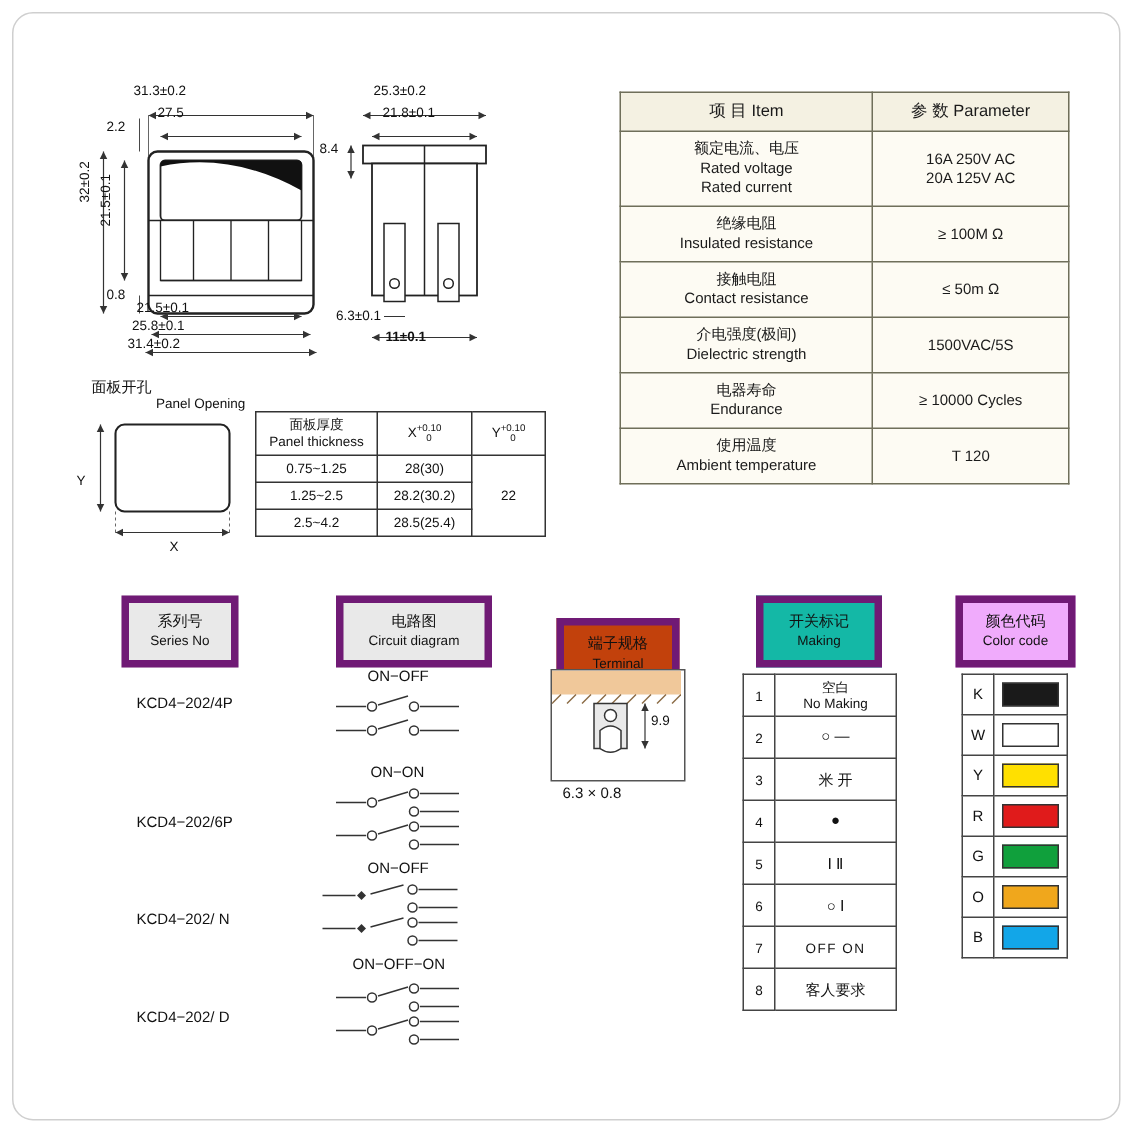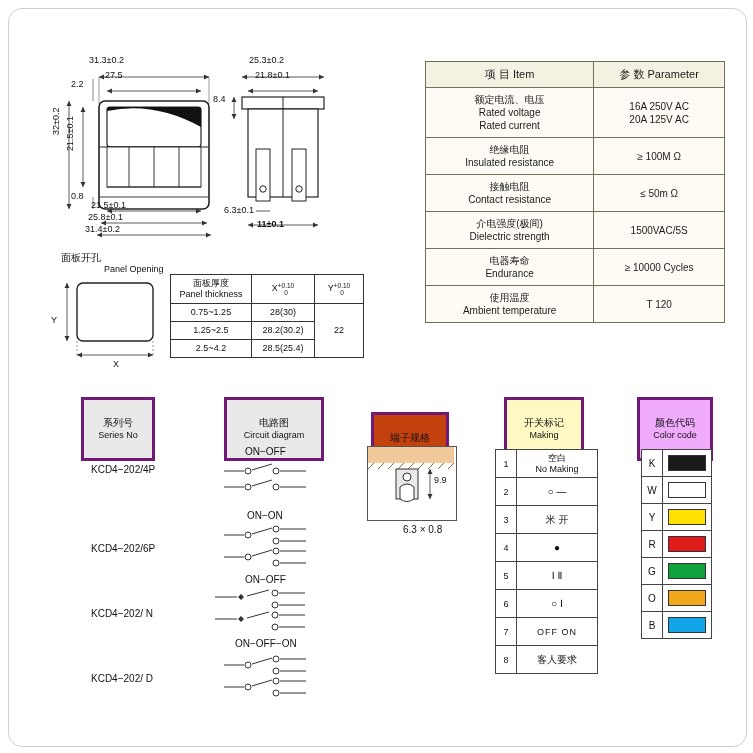--- a/index.html
+++ b/index.html
@@ -15,21 +15,21 @@
     position:absolute;left:8px;top:8px;width:737px;height:737px;
     border:1px solid #cfcfcf;border-radius:14px;background:#fff;
   }
   .abs{position:absolute;}
   .lbl{font-size:9px;line-height:10px;}
   .cn{font-size:10px;}
   svg{display:block;}
 
   
   .ptable{
-    position:absolute;left:416px;top:52px;width:300px;
+    position:absolute;left:404px;top:52px;width:300px;
     border-collapse:collapse;background:#fdfbf3;
     border:1px solid #6f6f5a;
   }
   .ptable td{
     border:1px solid #6f6f5a;
     font-size:10px;text-align:center;vertical-align:middle;
     padding:5px 2px;line-height:13px;color:#1a1a1a;
   }
   .ptable tr:first-child td{background:#f4f1e2;font-size:11px;padding:6px 2px;}
   .ptable .c1{width:170px;}
@@ -39,41 +39,41 @@
   .ttable{
     position:absolute;left:161px;top:265px;
     border-collapse:collapse;background:#fff;border:1px solid #333;
   }
   .ttable td{border:1px solid #333;font-size:9px;text-align:center;padding:3px 4px;line-height:11px;}
   .ttable .hd{font-size:9px;line-height:11px;}
 
   
   .secthead{
     position:absolute;text-align:center;font-size:10px;line-height:12px;
-    padding:17px 6px;border:3px solid #701a75;
+    padding:7px 6px;border:5px solid #701a75;
   }
   .box{position:absolute;border:1px solid #555;background:#fff;}
 
   
   .mtable{position:absolute;left:486px;top:440px;border-collapse:collapse;background:#fff;}
   .mtable td{border:1px solid #444;font-size:10px;text-align:center;height:25px;}
   .mtable .num{width:18px;font-size:9px;}
   .mtable .val{width:78px;}
 
   
   .cotable{position:absolute;left:632px;top:440px;border-collapse:collapse;background:#fff;}
   .cotable td{border:1px solid #444;font-size:10px;text-align:center;height:22px;}
   .cotable .k{width:18px;}
   .cotable .sw{width:42px;padding:2px 3px;}
   .swatch{width:36px;height:14px;border:1px solid #333;margin:0 auto;}
 
   .hdr-series{background:#e9e9e9;}
   .hdr-circuit{background:#e9e9e9;}
   .hdr-terminal{background:#c2410c;margin-top:15px;}
-  .hdr-making{background:#fef9c3;text-align:center;}
+  .hdr-making{background:#14b8a6;text-align:center;}
   .hdr-color{background:#f0abfc;}
 </style>
 </head>
 <body>
 
 <div class="sheet">
 
   <div class="abs" style="left:40px;top:40px;width:200px;height:190px;">
     <svg width="200" height="190" viewBox="0 0 200 190">
 
@@ -380,21 +380,21 @@
       </g>
       <rect x="28" y="22" width="22" height="30" fill="#e9e9e9" stroke="#333" stroke-width="1"></rect>
       <circle cx="39" cy="30" r="4" fill="#fff" stroke="#333" stroke-width="1"></circle>
       <path d="M32,40 q7,-6 14,0 l0,12 q-7,5 -14,0 z" fill="#fff" stroke="#333" stroke-width="1"></path>
       <line x1="62" y1="22" x2="62" y2="52" stroke="#333" stroke-width="0.8"></line>
       <path d="M62,22 l-2.5,5 h5 z" fill="#333"></path>
       <path d="M62,52 l-2.5,-5 h5 z" fill="#333"></path>
     </svg>
   </div>
   <div class="abs lbl" style="left:425px;top:466px;">9.9</div>
-  <div class="abs lbl" style="left:366px;top:516px;font-size:10px;margin-left:28px;">6.3 × 0.8</div>
+  <div class="abs lbl" style="left:366px;top:516px;font-size:10px;">6.3 × 0.8</div>
 
   <div class="secthead hdr-making" style="left:495px;top:388px;width:62px;">
     <div>开关标记</div>
     <div style="font-size:9px;">Making</div>
   </div>
   <table class="mtable">
     <tbody>
         <tr>
       <td class="num">1</td>
       <td class="val">

